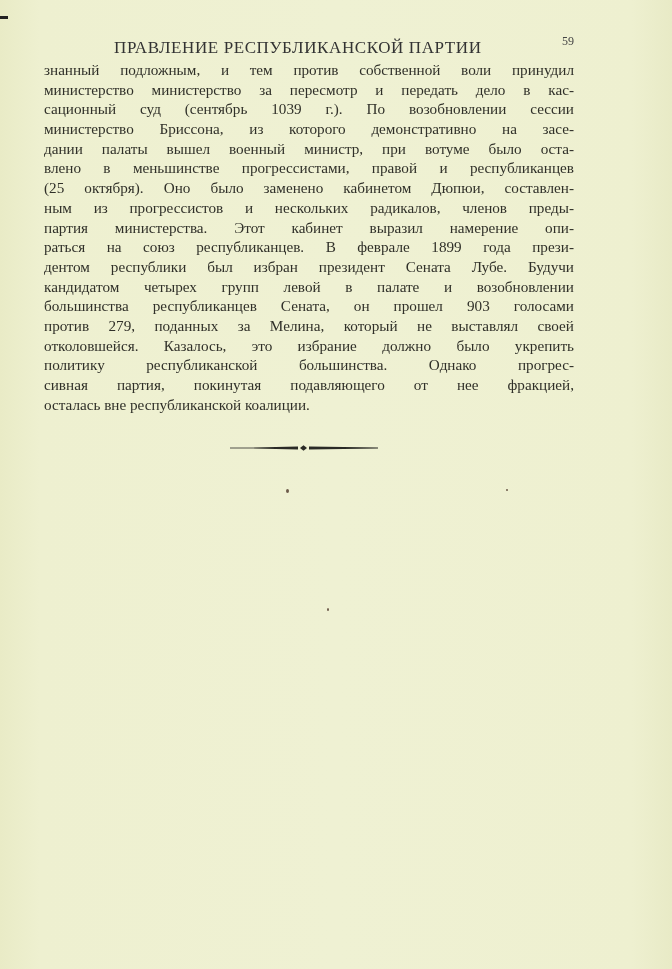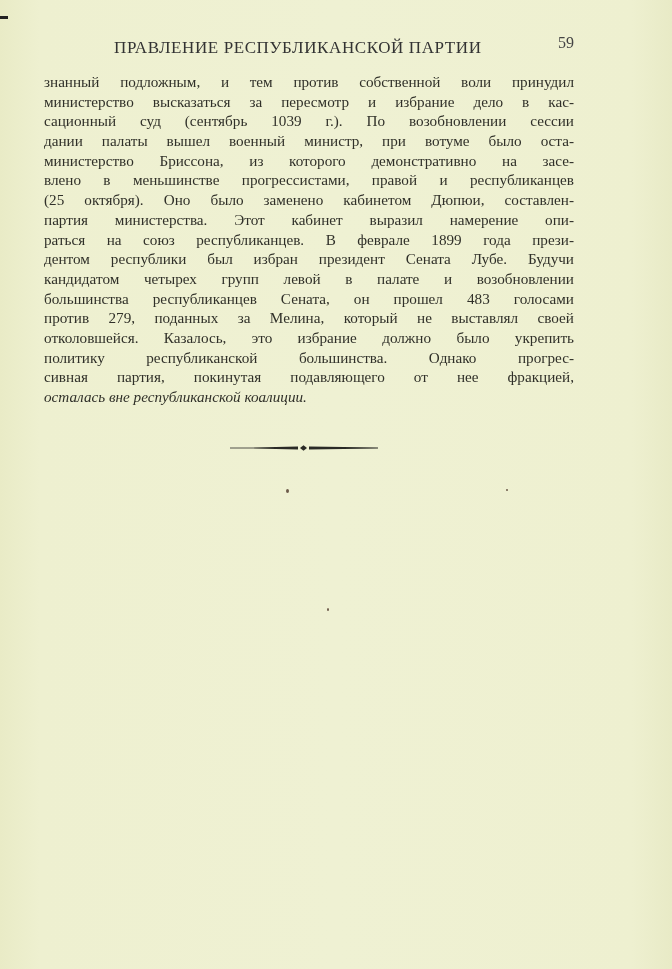--- a/index.html
+++ b/index.html
@@ -18,60 +18,61 @@
     position: absolute; left: 0; top: 16px; width: 8px; height: 3px; background: #222;
   }
   .header {
     position: absolute; top: 34px; left: 44px; width: 530px; height: 20px;
   }
   .running-title {
     position: absolute; left: 70px; top: 4px; font-size: 17px;
     letter-spacing: 0.6px; color: #333;
   }
   .page-number {
-    position: absolute; right: 0; top: 0; font-size: 16px; color: #444;
+    position: absolute; right: 0; top: 0; font-size: 12px; color: #444;
   }
   .body-text {
     position: absolute; left: 44px; top: 60px; width: 530px;
-    font-size: 15.2px; line-height: 19.7px; color: #303029; margin-top: 12px;
+    font-size: 15.2px; line-height: 19.7px; color: #303029;
   }
   .line {
     display: block; text-align: justify; text-align-last: justify; white-space: nowrap;
     height: 19.7px;
   }
-  .line.last { text-align-last: left; font-style: italic; }
+  .line.last { text-align-last: left; }
   .ornament {
     position: absolute; left: 230px; top: 444px; width: 148px; height: 8px;
   }
   .speck { position: absolute; background: #6d5a4a; border-radius: 50%; }
 </style>
 </head>
 <body>
 
 <div class="page">
   <div class="edge-mark"></div>
 
   <div class="header">
     <span class="running-title">ПРАВЛЕНИЕ РЕСПУБЛИКАНСКОЙ ПАРТИИ</span>
     <span class="page-number">59</span>
   </div>
 
   <div class="body-text">
     <span class="line">знанный подложным, и тем против собственной воли принудил</span>
-    <span class="line">министерство высказаться за пересмотр и избрание дело в кас-</span>
+    <span class="line">министерство министерство за пересмотр и передать дело в кас-</span>
     <span class="line">сационный суд (сентябрь 1039 г.). По возобновлении сессии</span>
+    <span class="line">министерство Бриссона, из которого демонстративно на засе-</span>
     <span class="line">дании палаты вышел военный министр, при вотуме было оста-</span>
-    <span class="line">министерство Бриссона, из которого демонстративно на засе-</span>
     <span class="line">влено в меньшинстве прогрессистами, правой и республиканцев</span>
     <span class="line">(25 октября). Оно было заменено кабинетом Дюпюи, составлен-</span>
+    <span class="line">ным из прогрессистов и нескольких радикалов, членов преды-</span>
     <span class="line">партия министерства. Этот кабинет выразил намерение опи-</span>
     <span class="line">раться на союз республиканцев. В феврале 1899 года прези-</span>
     <span class="line">дентом республики был избран президент Сената Лубе. Будучи</span>
     <span class="line">кандидатом четырех групп левой в палате и возобновлении</span>
-    <span class="line">большинства республиканцев Сената, он прошел 483 голосами</span>
+    <span class="line">большинства республиканцев Сената, он прошел 903 голосами</span>
     <span class="line">против 279, поданных за Мелина, который не выставлял своей</span>
     <span class="line">отколовшейся. Казалось, это избрание должно было укрепить</span>
     <span class="line">политику республиканской большинства. Однако прогрес-</span>
     <span class="line">сивная партия, покинутая подавляющего от нее фракцией,</span>
     <span class="line last">осталась вне республиканской коалиции.</span>
   </div>
 
   <svg class="ornament" viewBox="0 0 148 8" width="148" height="8">
     <line x1="0" y1="4" x2="24" y2="4" stroke="#2a2a26" stroke-width="0.8"></line>
     <polygon points="24,3.6 68,2.6 68,5.4 24,4.4" fill="#2a2a26"></polygon>

